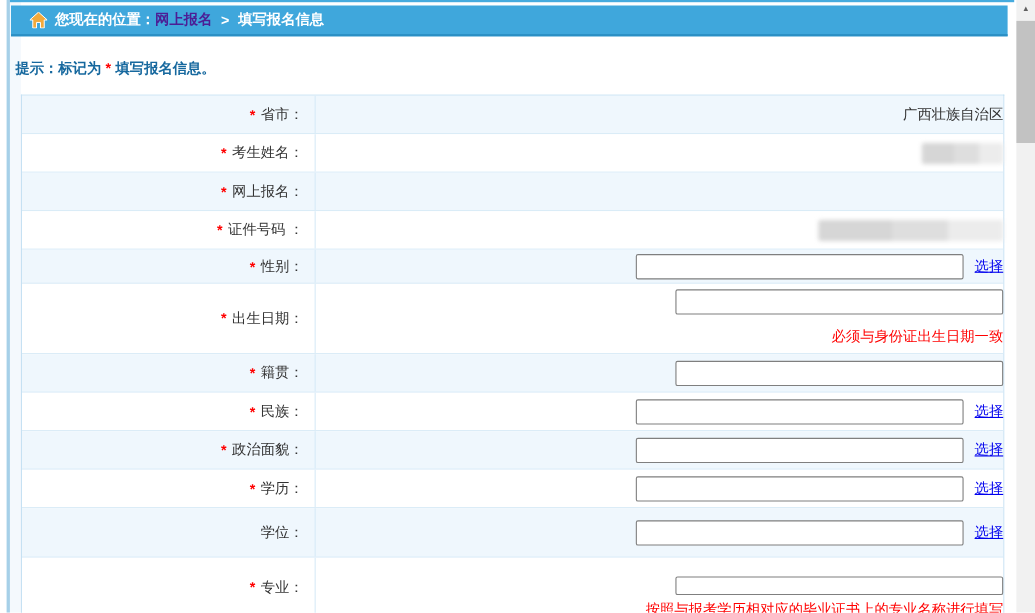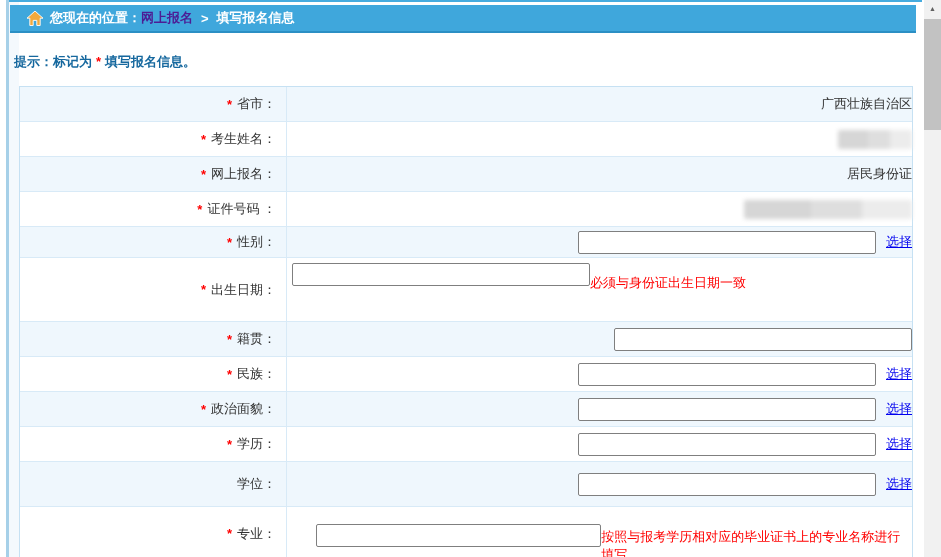--- a/index.html
+++ b/index.html
@@ -37,21 +37,21 @@
   }
   .row{display:flex;box-sizing:border-box;border-bottom:1px solid #D8EAF7;background:#fff;}
   .row.alt{background:#EFF7FD;}
   .cell-label{
     width:267px;min-width:267px;box-sizing:border-box;
     display:flex;align-items:center;justify-content:flex-end;
     padding-right:10px;border-right:1px solid #D8EAF7;
   }
   .cell-label .star{color:#FF0000;margin-right:5px;font-weight:bold;}
   .cell-value{flex:1;display:flex;align-items:center;padding-left:5px;box-sizing:border-box;justify-content:flex-end;}
-  .cell-value.stacked{flex-direction:row;align-items:flex-start;justify-content:flex-start;}
+  .cell-value.stacked{flex-direction:column;align-items:flex-end;justify-content:flex-start;}
   .txt-input{
     width:298px;height:23px;box-sizing:border-box;
     border:1px solid #7f7f7f;border-radius:2px;background:#fff;
     font-family:inherit;font-size:13px;padding:0 4px;color:#333;
   }
   .select-link{color:#0000EE;text-decoration:underline;margin-left:10px;cursor:pointer;}
   .note{color:#FF0000;margin-top:11px;}
   .masked{
     height:19px;border-radius:2px;filter:blur(2px);
     background:linear-gradient(90deg,#d6d6d6 0 40%,#dedede 40% 70%,#ececec 70%);
@@ -107,23 +107,20 @@
       </div>
       <div class="cell-value">
         <div class="masked name"></div>
       </div>
     </div>
     <div class="row alt" style="height: 35px;">
       <div class="cell-label">
         <span class="star">*</span>
         <span>网上报名：</span>
       </div>
-      <div class="cell-value">
-        <span>居民身份证</span>
-      </div>
     </div>
     <div class="row" style="height: 35px;">
       <div class="cell-label">
         <span class="star">*</span>
         <span>证件号码 ：</span>
       </div>
       <div class="cell-value">
         <div class="masked idnum"></div>
       </div>
     </div>

